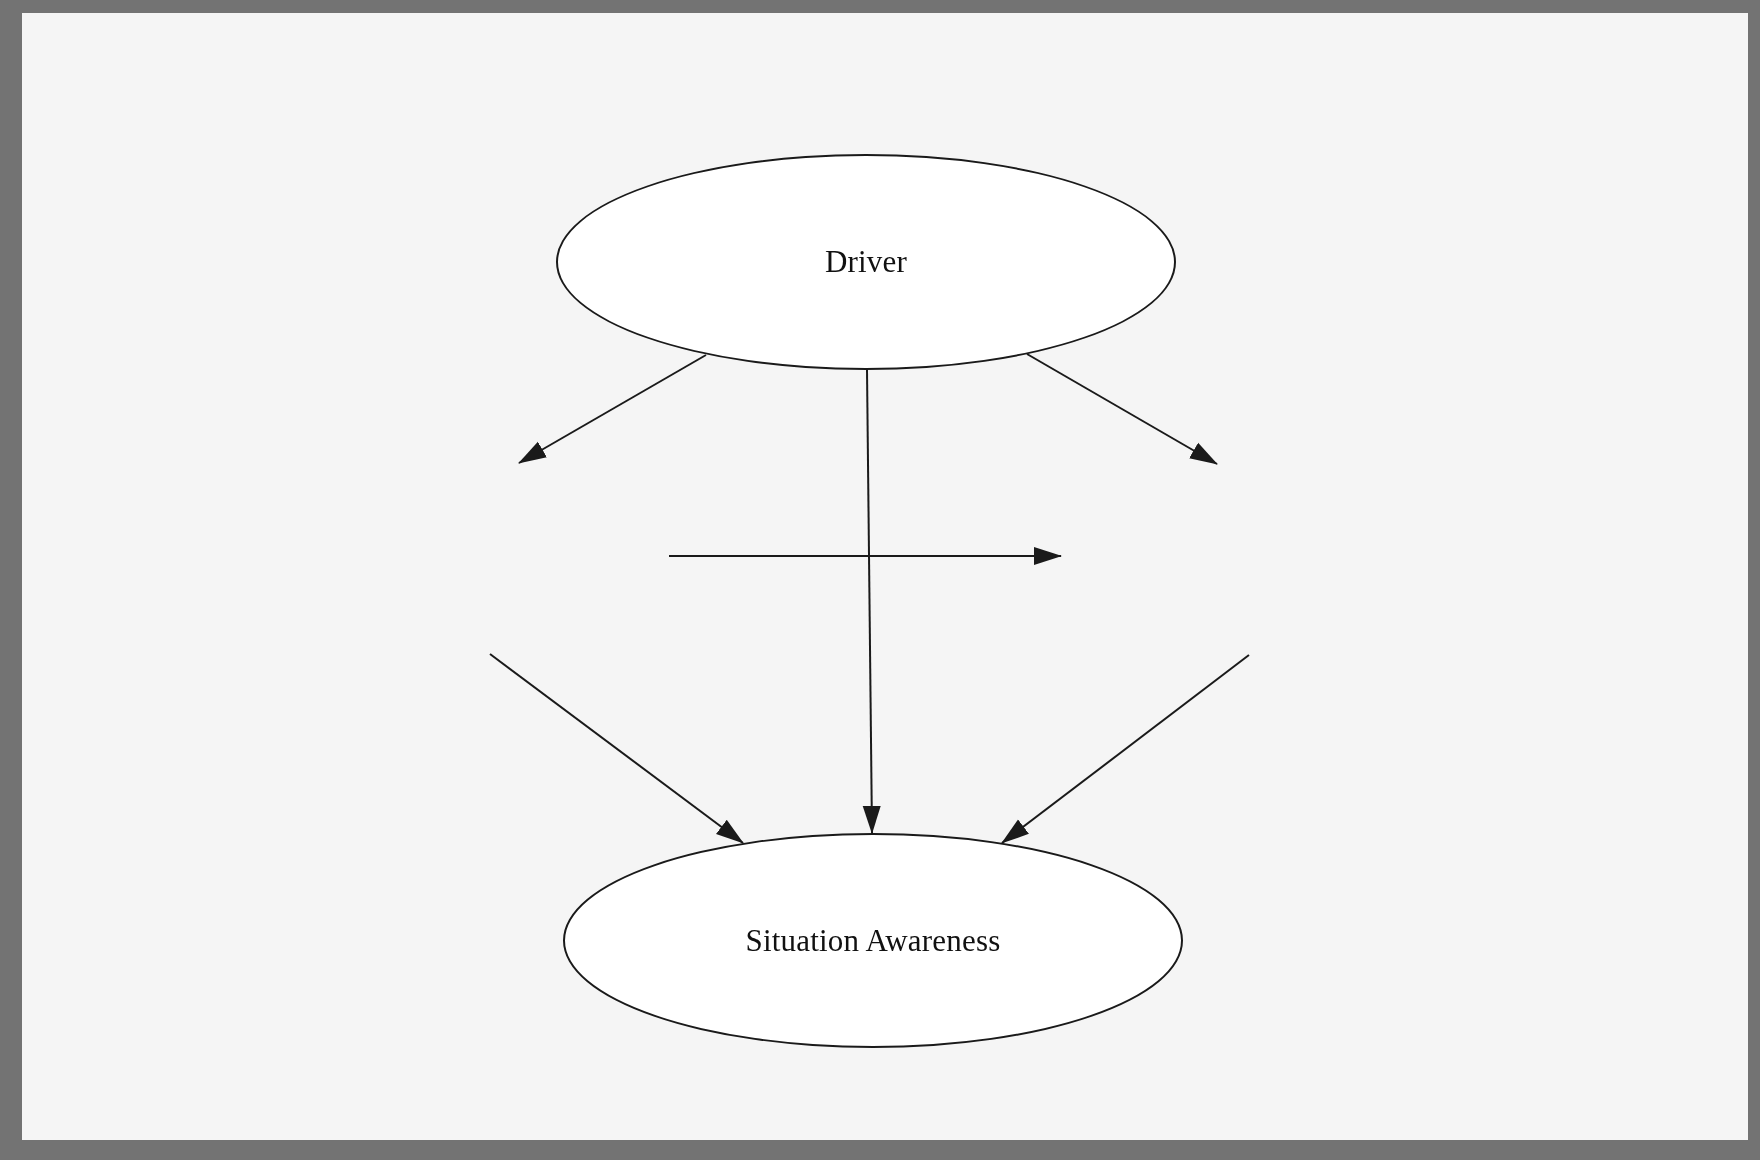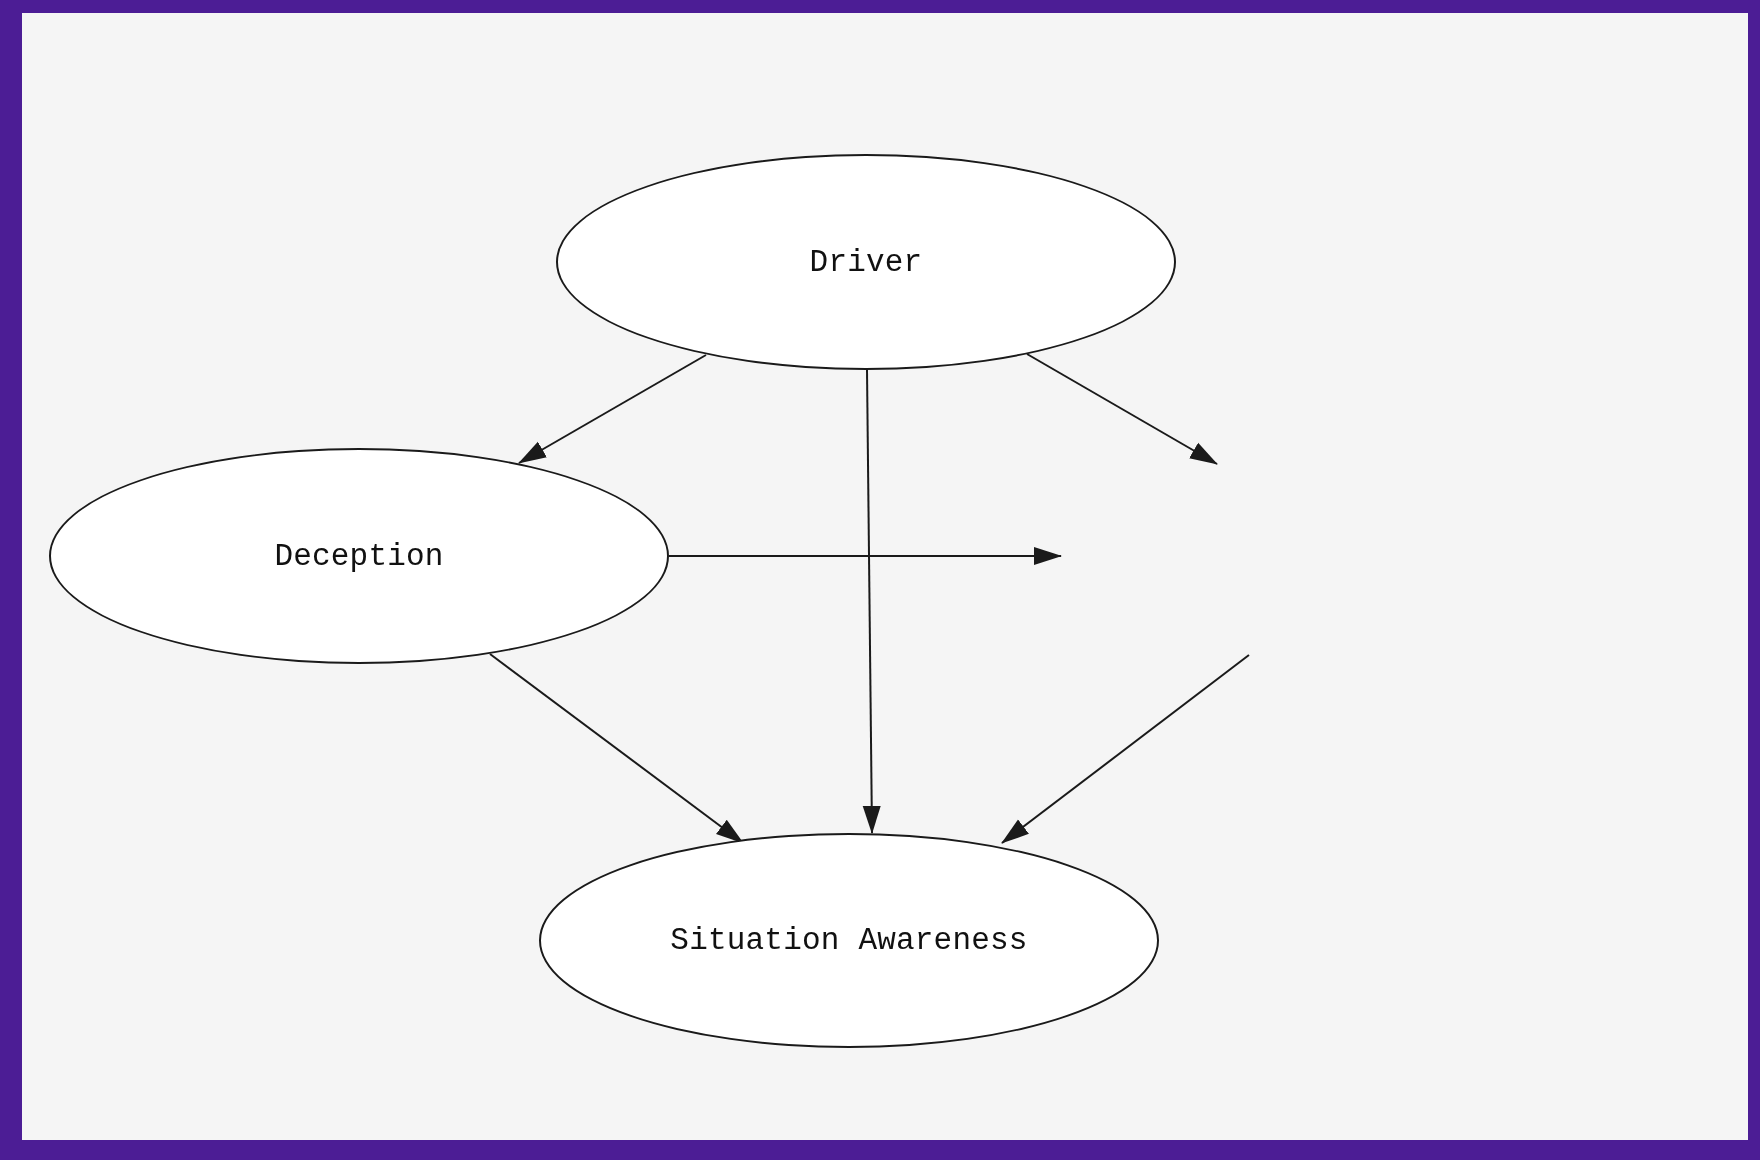--- a/index.html
+++ b/index.html
@@ -4,23 +4,23 @@
 <style>
   html, body {
     margin: 0;
     padding: 0;
     background: #ffffff;
   }
   .canvas {
     position: relative;
     width: 1760px;
     height: 1160px;
-    background: #4c1d95;
+    background: #737373;
     overflow: hidden;
-    font-family: Liberation Mono, monospace;
+    font-family: Liberation Serif, serif;
   }
   .panel {
     position: absolute;
     left: 22px;
     top: 13px;
     width: 1726px;
     height: 1127px;
     background: #f5f5f5;
   }
   .edge-layer {
@@ -46,21 +46,21 @@
   }
   .node-label {
     font-size: 31px;
     color: #111111;
     white-space: nowrap;
     letter-spacing: 0.2px;
   }
   .node-driver       { left: 556px;  top: 154px; width: 620px; height: 216px; }
   .node-deception    { left: 49px;   top: 448px; width: 620px; height: 216px; }
   .node-distraction  { left: 1061px; top: 449px; width: 634px; height: 215px; }
-  .node-situation    { left: 539px;  top: 833px; width: 620px; height: 215px; }
+  .node-situation    { left: 563px;  top: 833px; width: 620px; height: 215px; }
 </style>
 </head>
 <body>
 
 <div class="canvas">
 
   <div class="panel"></div>
 
   <svg class="edge-layer" viewBox="0 0 1760 1160" xmlns="http://www.w3.org/2000/svg">
     <defs>
@@ -73,22 +73,19 @@
     <line x1="867" y1="370" x2="872" y2="833" marker-end="url(#arrowhead)"></line>
     <line x1="669" y1="556" x2="1061" y2="556" marker-end="url(#arrowhead)"></line>
     <line x1="490" y1="654" x2="743" y2="843" marker-end="url(#arrowhead)"></line>
     <line x1="1249" y1="655" x2="1002" y2="843" marker-end="url(#arrowhead)"></line>
   </svg>
 
   <div class="node node-driver">
     <span class="node-label">Driver</span>
   </div>
 
-  <div class="node node-deception">
-    <span class="node-label">Deception</span>
-  </div>
 
 
   <div class="node node-situation">
     <span class="node-label">Situation Awareness</span>
   </div>
 
 </div>
 
 </body></html>

